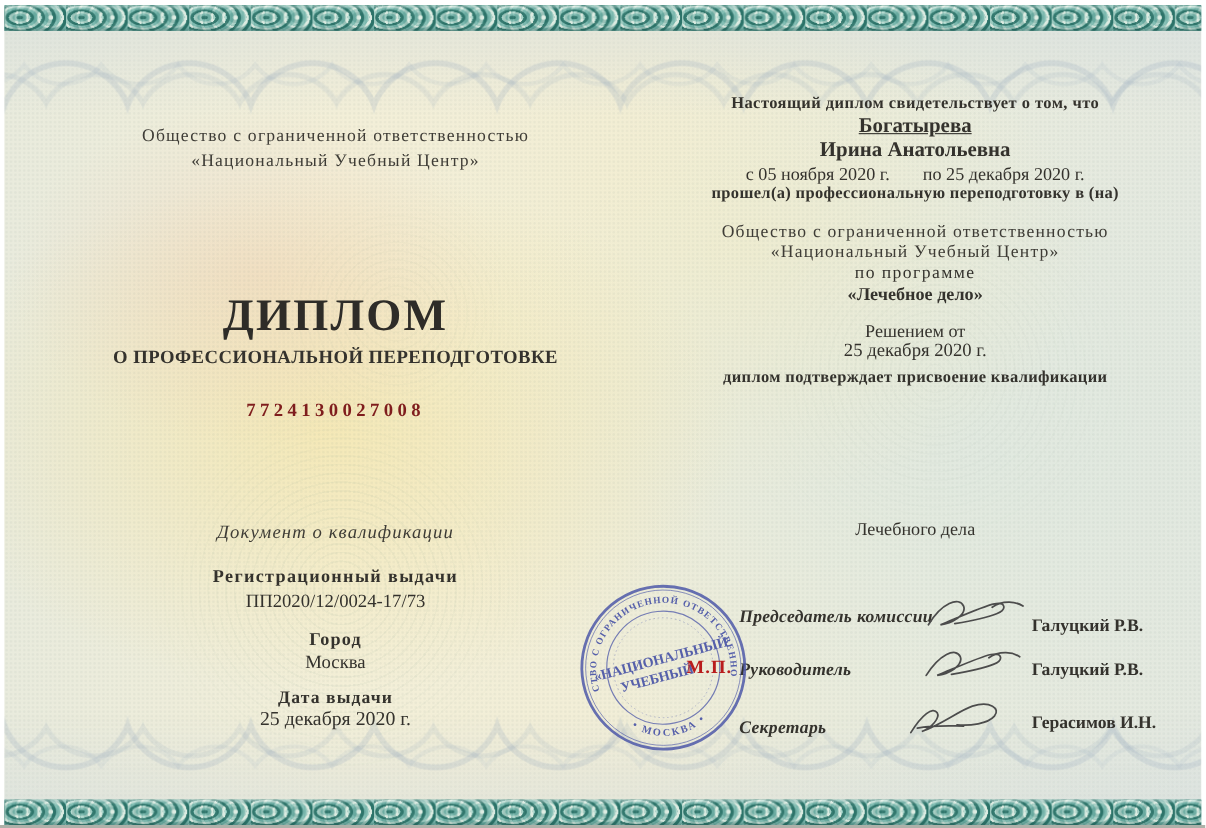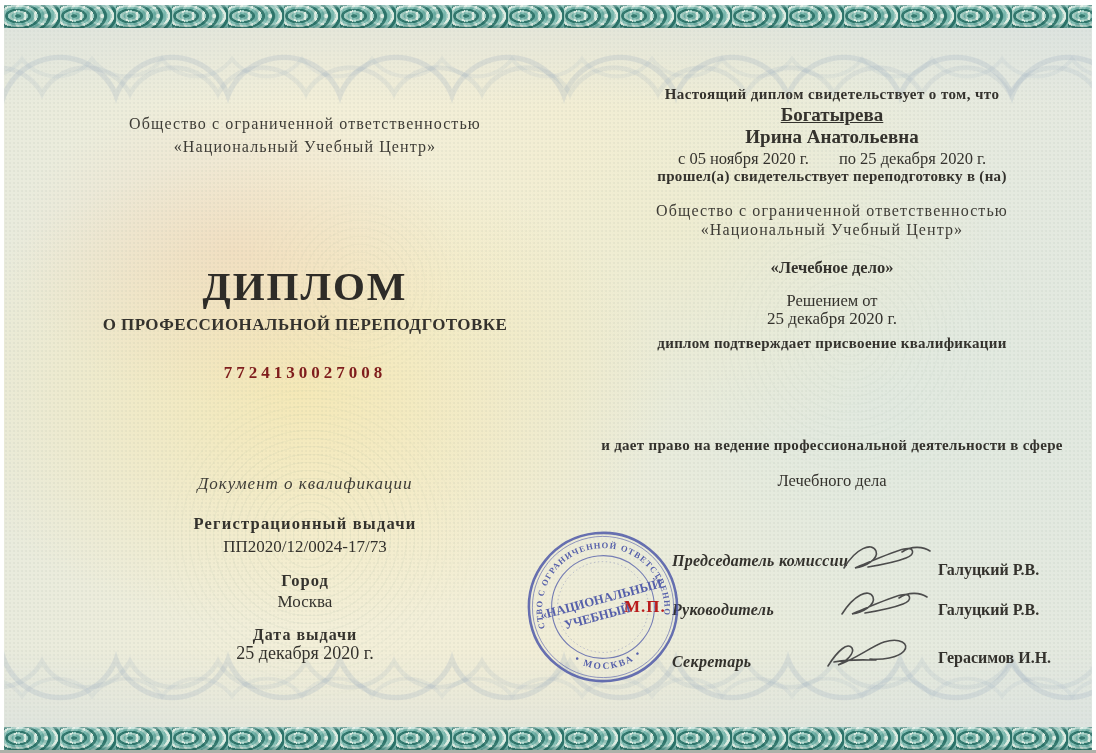--- a/index.html
+++ b/index.html
@@ -135,28 +135,28 @@
 
   <div class="abs ctr col-right intro">Настоящий диплом свидетельствует о том, что</div>
   <div class="abs ctr col-right surname">Богатырева</div>
   <div class="abs ctr col-right patronymic">Ирина Анатольевна</div>
 
   <div class="abs col-right period">
     <span>с 05 ноября 2020 г.</span>
     <span>по 25 декабря 2020 г.</span>
   </div>
 
-  <div class="abs ctr col-right action">прошел(а) свидетельствует переподготовку в (на)</div>
+  <div class="abs ctr col-right action">прошел(а) профессиональную переподготовку в (на)</div>
   <div class="abs ctr col-right org1">Общество с ограниченной ответственностью</div>
   <div class="abs ctr col-right org2">«Национальный Учебный Центр»</div>
+  <div class="abs ctr col-right prog-label">по программе</div>
   <div class="abs ctr col-right prog-name">«Лечебное дело»</div>
   <div class="abs ctr col-right dec-label">Решением от</div>
   <div class="abs ctr col-right dec-date">25 декабря 2020 г.</div>
   <div class="abs ctr col-right qual-note">диплом подтверждает присвоение квалификации</div>
-  <div class="abs ctr col-right right-note">и дает право на ведение профессиональной деятельности в сфере</div>
   <div class="abs ctr col-right field">Лечебного дела</div>
 
   <div class="abs sig-role role-1">Председатель комиссии</div>
   <svg class="sig-scribble scr-1" width="95" height="40" viewBox="0 0 95 40">
     <path d="M4,30 C16,10 32,4 36,13 C39,21 25,29 15,30 C32,23 54,13 64,11 C74,9 76,16 66,20 C56,24 40,27 28,29 M62,14 C72,7 84,9 90,13" fill="none" stroke="#4c4c4c" stroke-width="1.6" stroke-linecap="round"></path>
   </svg>
   <div class="abs sig-name name-1">Галуцкий Р.В.</div>
 
   <div class="abs sig-role role-2">Руководитель</div>
   <svg class="sig-scribble scr-2" width="95" height="40" viewBox="0 0 95 40">

